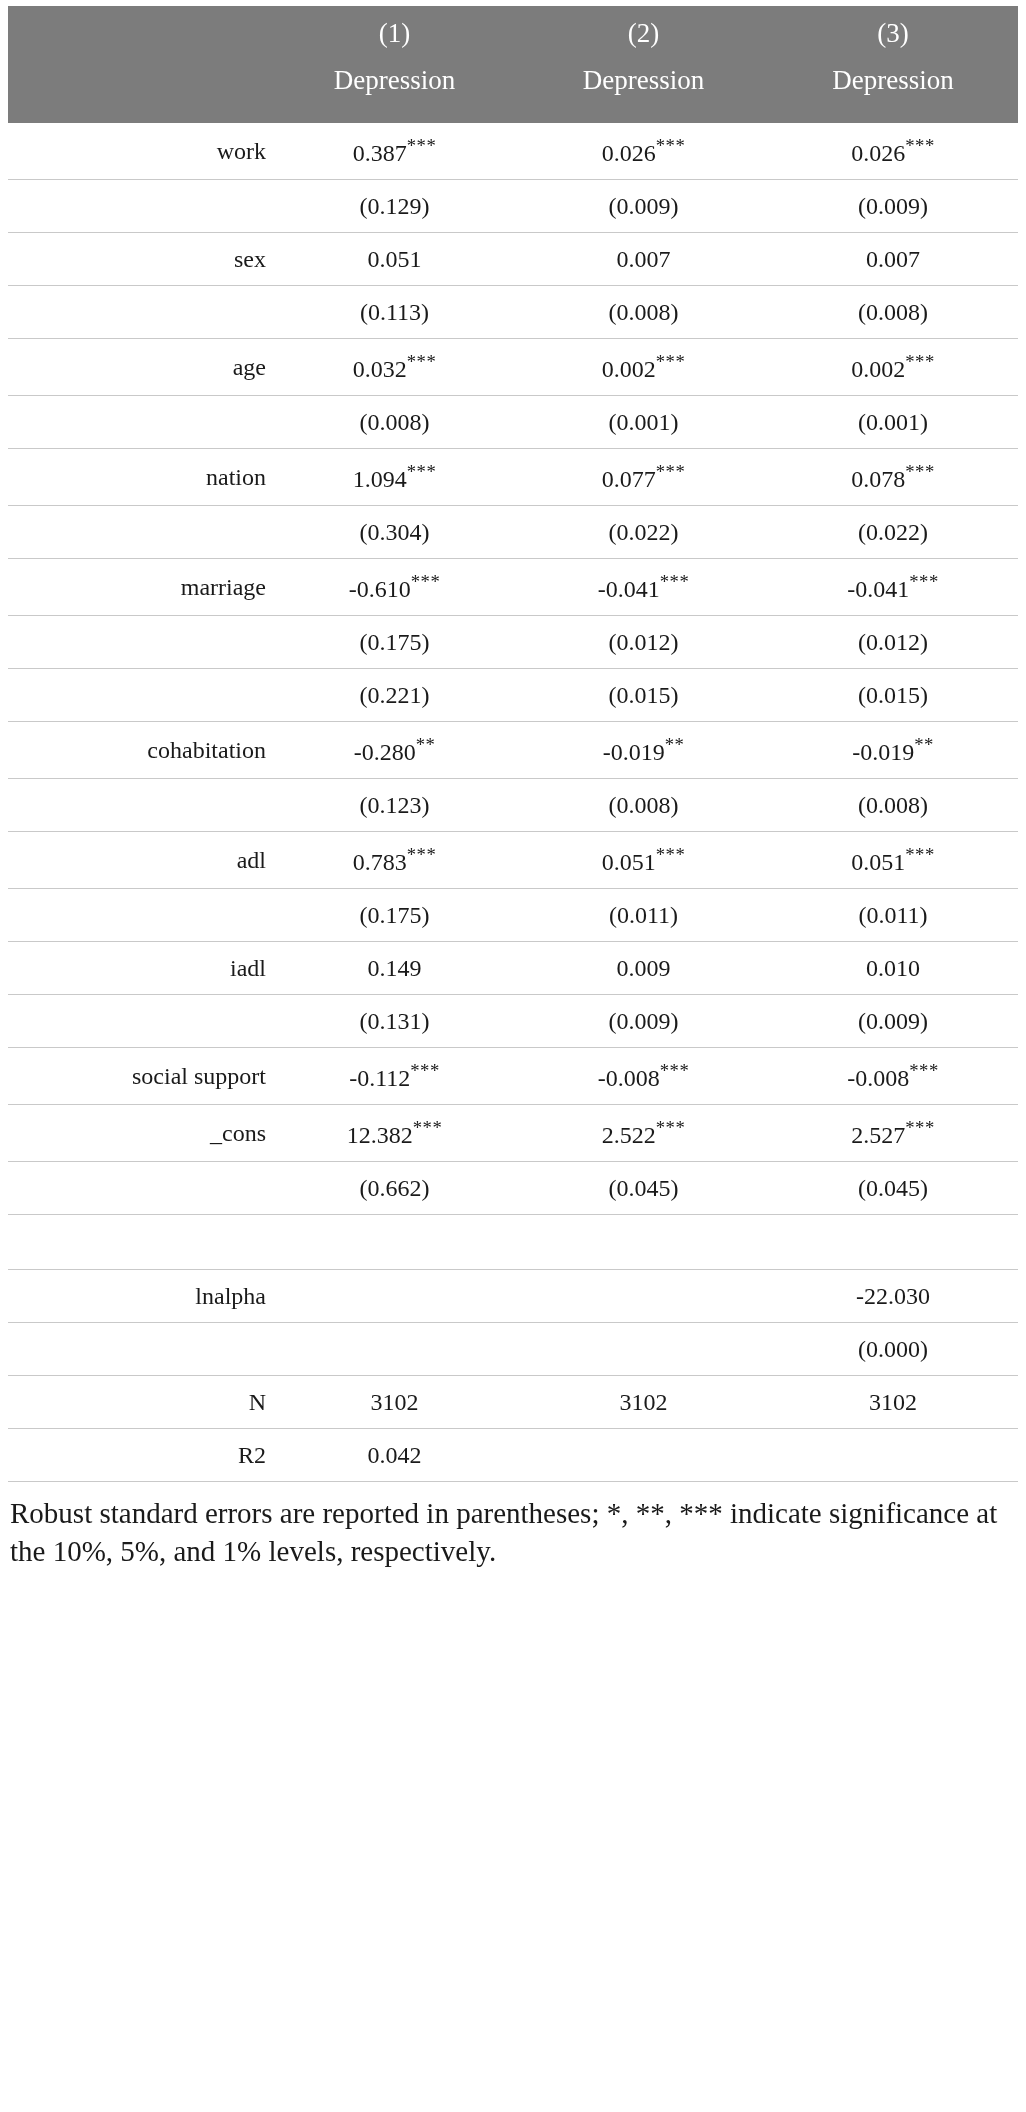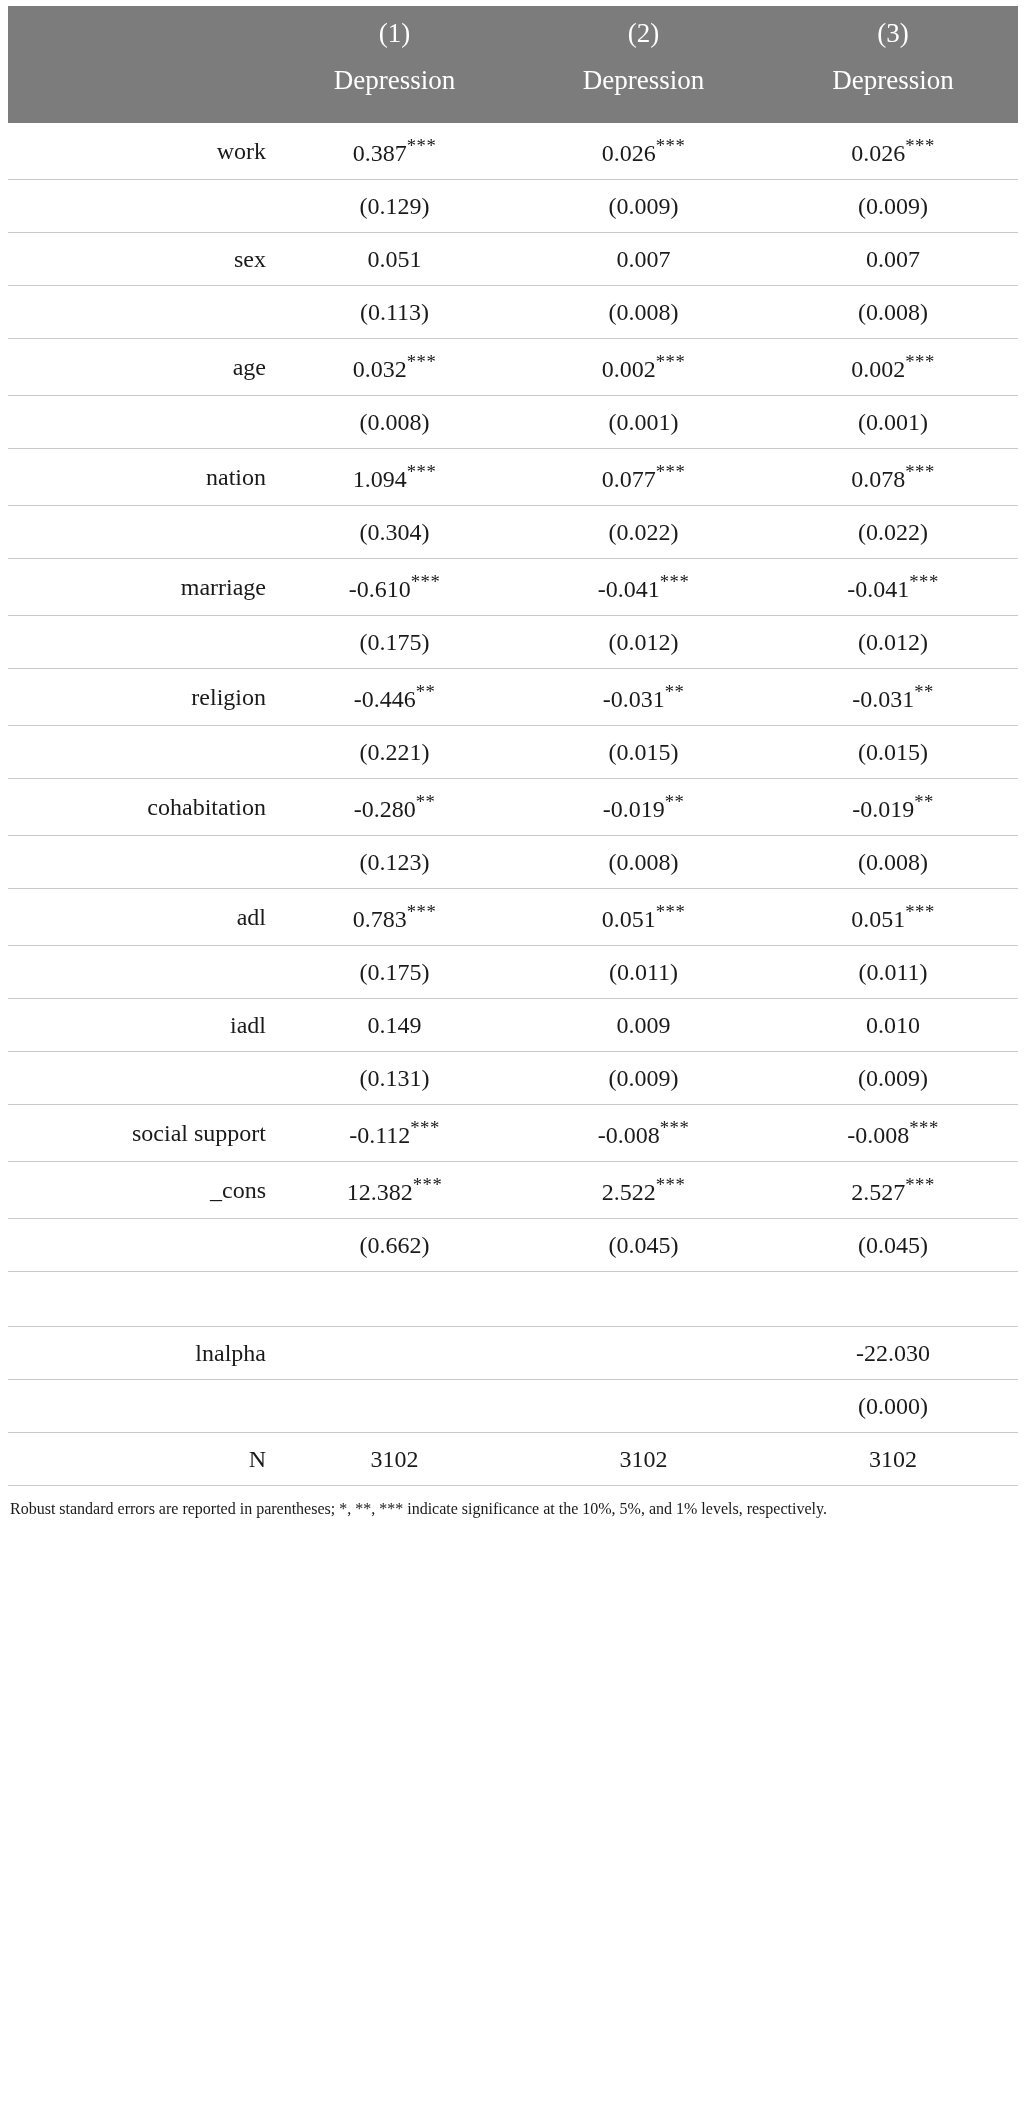--- a/index.html
+++ b/index.html
@@ -56,21 +56,21 @@
     height: 28px;
     background: #ffffff;
   }
   tbody td.label {
     text-align: right;
   }
   tbody tr.blank td {
     height: 30px;
   }
   .note {
-    font-size: 16px;
+    font-size: 29px;
     line-height: 1.32;
     margin-top: 12px;
     padding: 0 2px;
     text-align: left;
   }
   sup.stars {
     font-size: 0.78em;
     vertical-align: super;
     letter-spacing: 0.5px;
   }
@@ -156,26 +156,20 @@
           <td class="value">-0.041<sup class="stars">***</sup></td>
           <td class="value">-0.041<sup class="stars">***</sup></td>
         </tr>
         <tr>
           <td class="label"></td>
           <td class="value">(0.175)</td>
           <td class="value">(0.012)</td>
           <td class="value">(0.012)</td>
         </tr>
         <tr>
-          <td class="label">religion</td>
-          <td class="value">-0.446<sup class="stars">**</sup></td>
-          <td class="value">-0.031<sup class="stars">**</sup></td>
-          <td class="value">-0.031<sup class="stars">**</sup></td>
-        </tr>
-        <tr>
           <td class="label"></td>
           <td class="value">(0.221)</td>
           <td class="value">(0.015)</td>
           <td class="value">(0.015)</td>
         </tr>
         <tr>
           <td class="label">cohabitation</td>
           <td class="value">-0.280<sup class="stars">**</sup></td>
           <td class="value">-0.019<sup class="stars">**</sup></td>
           <td class="value">-0.019<sup class="stars">**</sup></td>
@@ -245,17 +239,23 @@
           <td class="value"></td>
           <td class="value"></td>
           <td class="value">(0.000)</td>
         </tr>
         <tr>
           <td class="label">N</td>
           <td class="value">3102</td>
           <td class="value">3102</td>
           <td class="value">3102</td>
         </tr>
+        <tr>
+          <td class="label">R2</td>
+          <td class="value">0.042</td>
+          <td class="value"></td>
+          <td class="value"></td>
+        </tr>
       </tbody>
   </table>
 
   <div class="note">Robust standard errors are reported in parentheses; *, **, *** indicate significance at the 10%, 5%, and 1% levels, respectively.</div>
 </div>
 
 </body></html>

